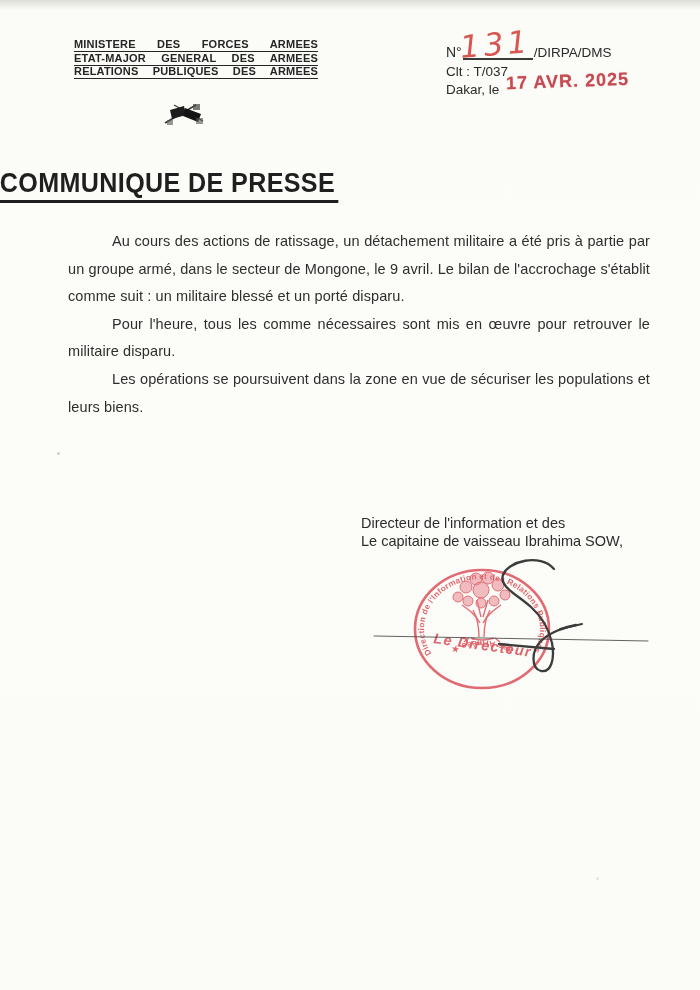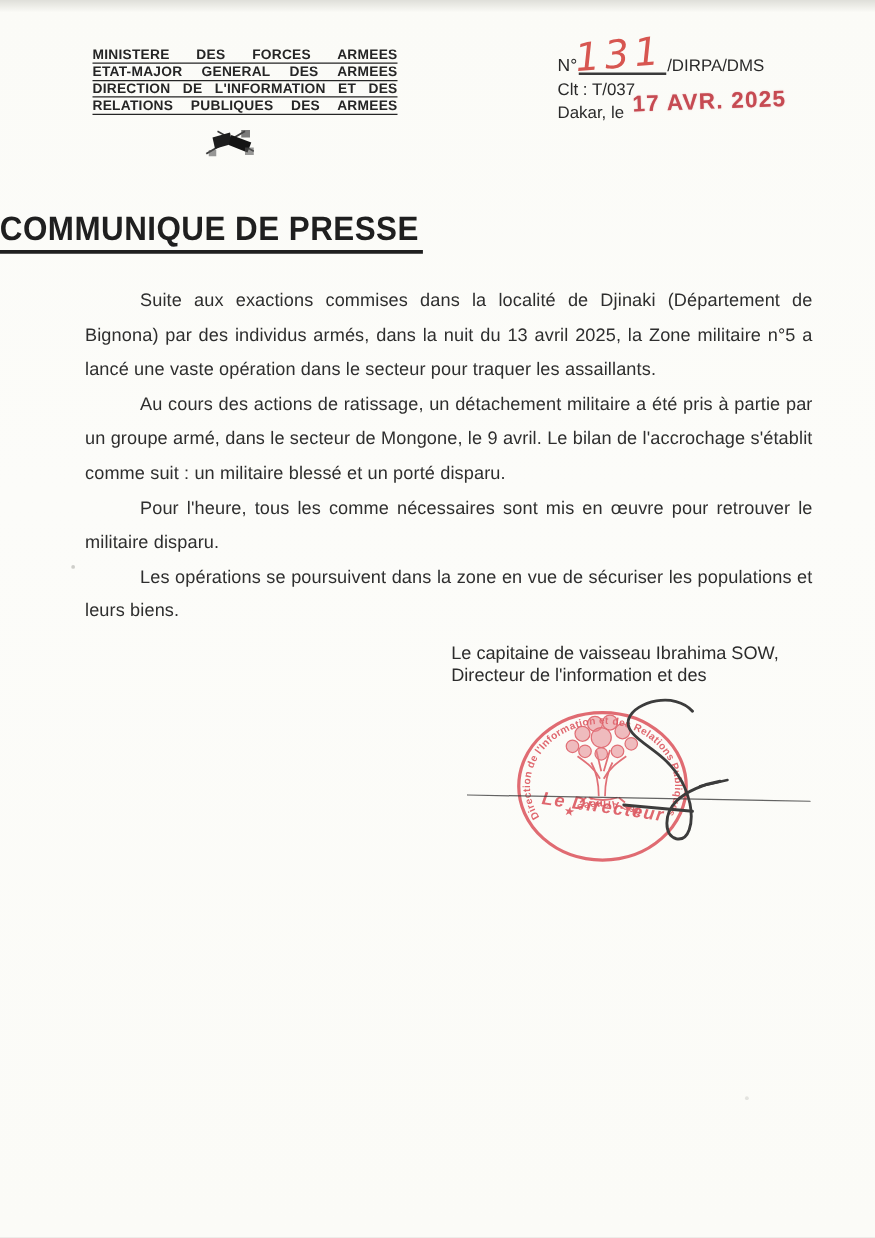--- a/index.html
+++ b/index.html
@@ -76,21 +76,20 @@
 <body>
 
 <div class="page">
   <div class="scan-edge"></div>
   <div class="scan-speck" style="left:57px;top:452px;"></div>
   <div class="scan-speck" style="left:596px;top:877px;opacity:.5;"></div>
 
   <div class="letterhead">
     <div class="lh-line">MINISTERE DES FORCES ARMEES</div>
     <div class="lh-line">ETAT-MAJOR GENERAL DES ARMEES</div>
-    <div class="lh-line">DIRECTION DE L'INFORMATION ET DES</div>
     <div class="lh-line">RELATIONS PUBLIQUES DES ARMEES</div>
   </div>
 
   <svg class="emblem" width="46" height="27" viewBox="0 0 46 27">
     <path d="M3 21 L34 3" stroke="#3a3a3a" stroke-width="1.6"></path>
     <path d="M12 3 L41 19" stroke="#3a3a3a" stroke-width="1.2"></path>
     <path d="M8 8 L22 4 L24 13 L10 17 Z" fill="#1d1d1d"></path>
     <path d="M23 6 L39 12 L36 20 L21 14 Z" fill="#141414"></path>
     <rect x="31" y="2" width="7" height="6" fill="#444" opacity=".7"></rect>
     <rect x="34" y="16" width="7" height="6" fill="#555" opacity=".6"></rect>
@@ -107,29 +106,28 @@
     <div class="ref-line2">Clt : T/037</div>
     <div class="ref-line3">Dakar, le</div>
     <div class="date-stamp">17 AVR. 2025</div>
   </div>
 
   <div class="title-wrap">
     <span class="title-text">COMMUNIQUE DE PRESSE</span>
   </div>
 
   <div class="body-text">
-    <p>Suite aux exactions commises dans la localité de Djinaki (Département de Bignona) par des individus armés, dans la nuit du 13 avril 2025, la Zone militaire n°5 a lancé une vaste opération dans le secteur pour traquer les assaillants.</p>
     <p>Au cours des actions de ratissage, un détachement militaire a été pris à partie par un groupe armé, dans le secteur de Mongone, le 9 avril. Le bilan de l'accrochage s'établit comme suit : un militaire blessé et un porté disparu.</p>
     <p>Pour l'heure, tous les comme nécessaires sont mis en œuvre pour retrouver le militaire disparu.</p>
     <p>Les opérations se poursuivent dans la zone en vue de sécuriser les populations et leurs biens.</p>
   </div>
 
   <div class="signatory">
+    <div>Directeur de l'information et des</div>
     <div>Le capitaine de vaisseau Ibrahima SOW,</div>
-    <div>Directeur de l'information et des</div>
   </div>
 
   <svg class="seal-area" width="300" height="172" viewBox="0 0 300 172" xmlns="http://www.w3.org/2000/svg" xmlns:xlink="http://www.w3.org/1999/xlink">
     <defs>
       <path id="ringTop" d="M 64.8 110.5 A 58 50 0 1 1 165.2 107.5" fill="none"></path>
       <path id="ringBot" d="M 159.7 114.8 A 58 50 0 0 0 68.3 114.8" fill="none"></path>
     </defs>
 
     <ellipse cx="114" cy="84" rx="67" ry="59" fill="none" stroke="#dd5b63" stroke-width="2.6" opacity=".9"></ellipse>
 

